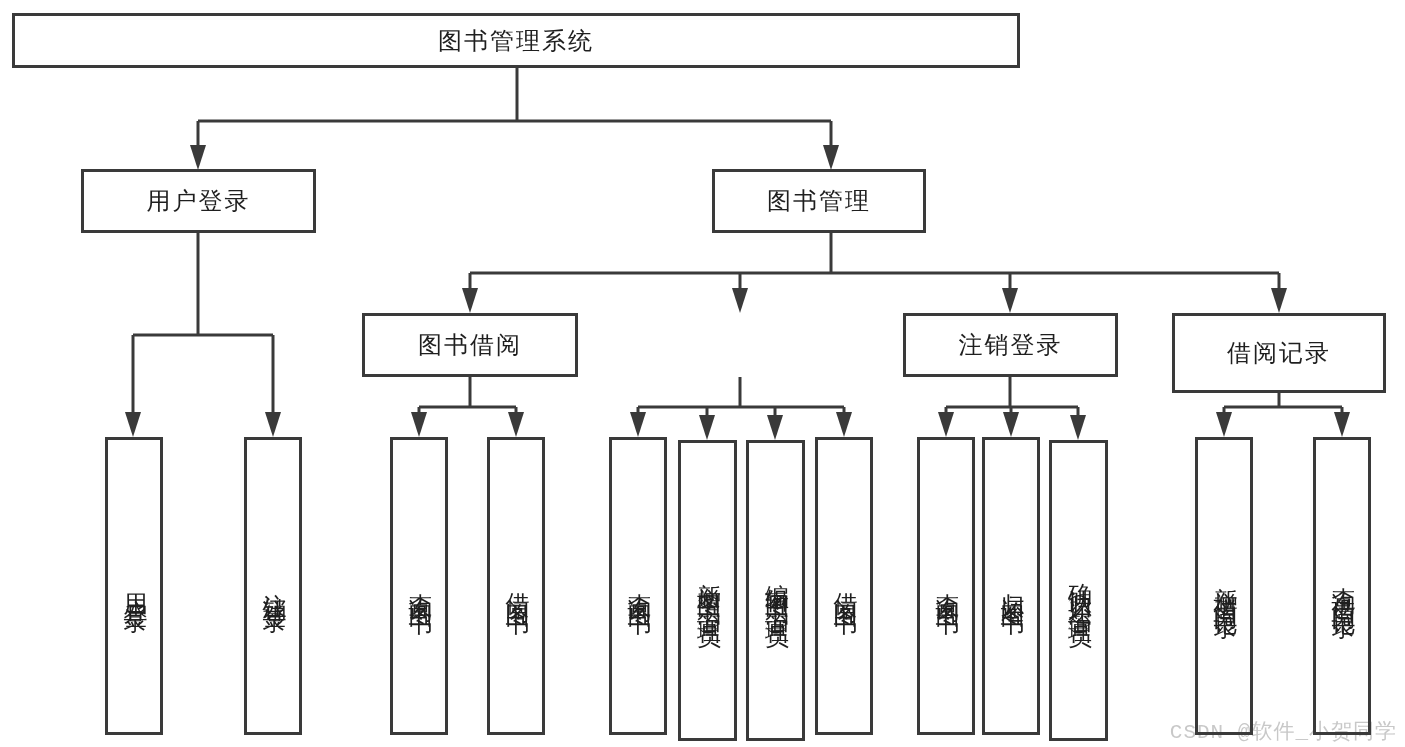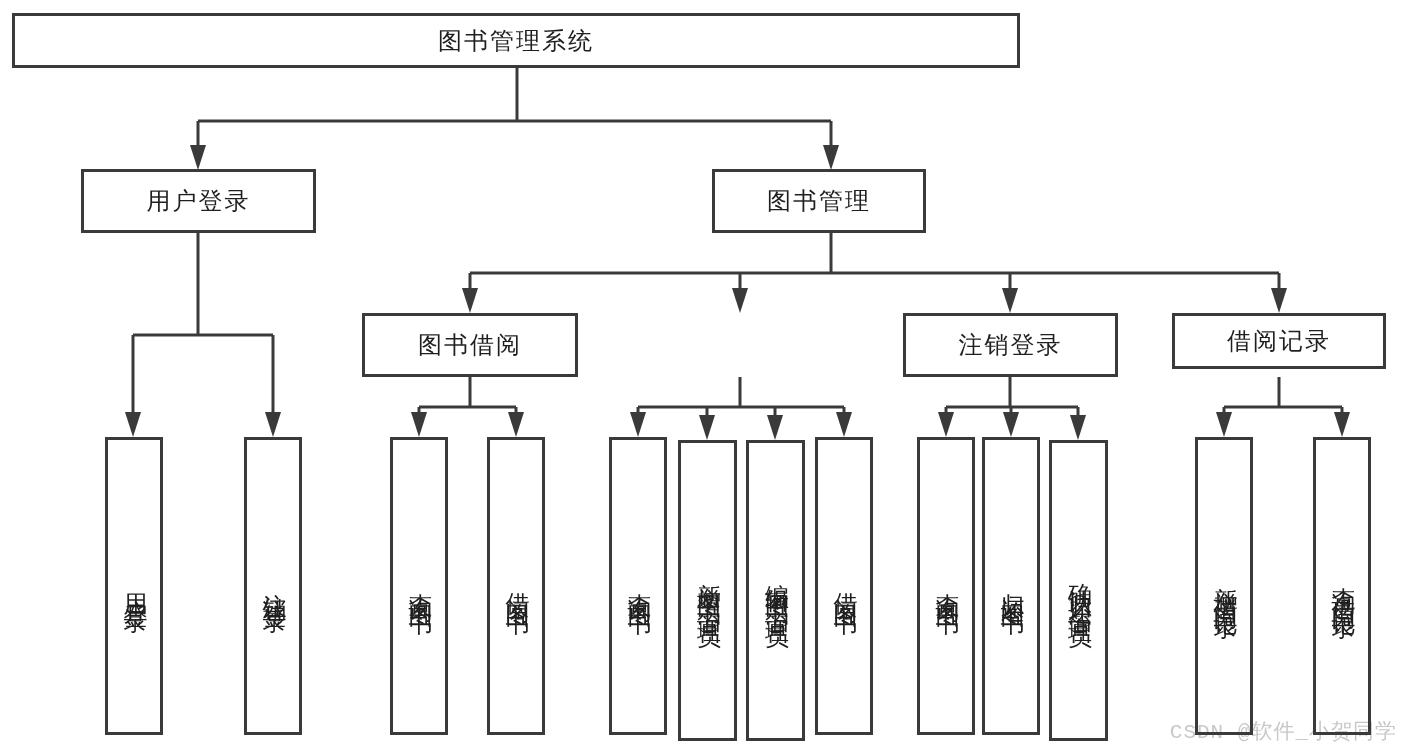--- a/index.html
+++ b/index.html
@@ -95,21 +95,21 @@
   <div class="box h" style="left:712px;top:169px;width:214px;height:64px">
     <span class="lbl">图书管理</span>
   </div>
 
   <div class="box h" style="left:362px;top:313px;width:216px;height:64px">
     <span class="lbl">图书借阅</span>
   </div>
   <div class="box h" style="left:903px;top:313px;width:215px;height:64px">
     <span class="lbl">注销登录</span>
   </div>
-  <div class="box h" style="left:1172px;top:313px;width:214px;height:56px">
+  <div class="box h" style="left:1172px;top:313px;width:214px;height:80px">
     <span class="lbl">借阅记录</span>
   </div>
 
   <div class="box v" style="left:105px;top:437px;width:58px;height:298px">
     <span class="lbl">用户登录</span>
   </div>
   <div class="box v" style="left:244px;top:437px;width:58px;height:298px">
     <span class="lbl">注销登录</span>
   </div>
 

